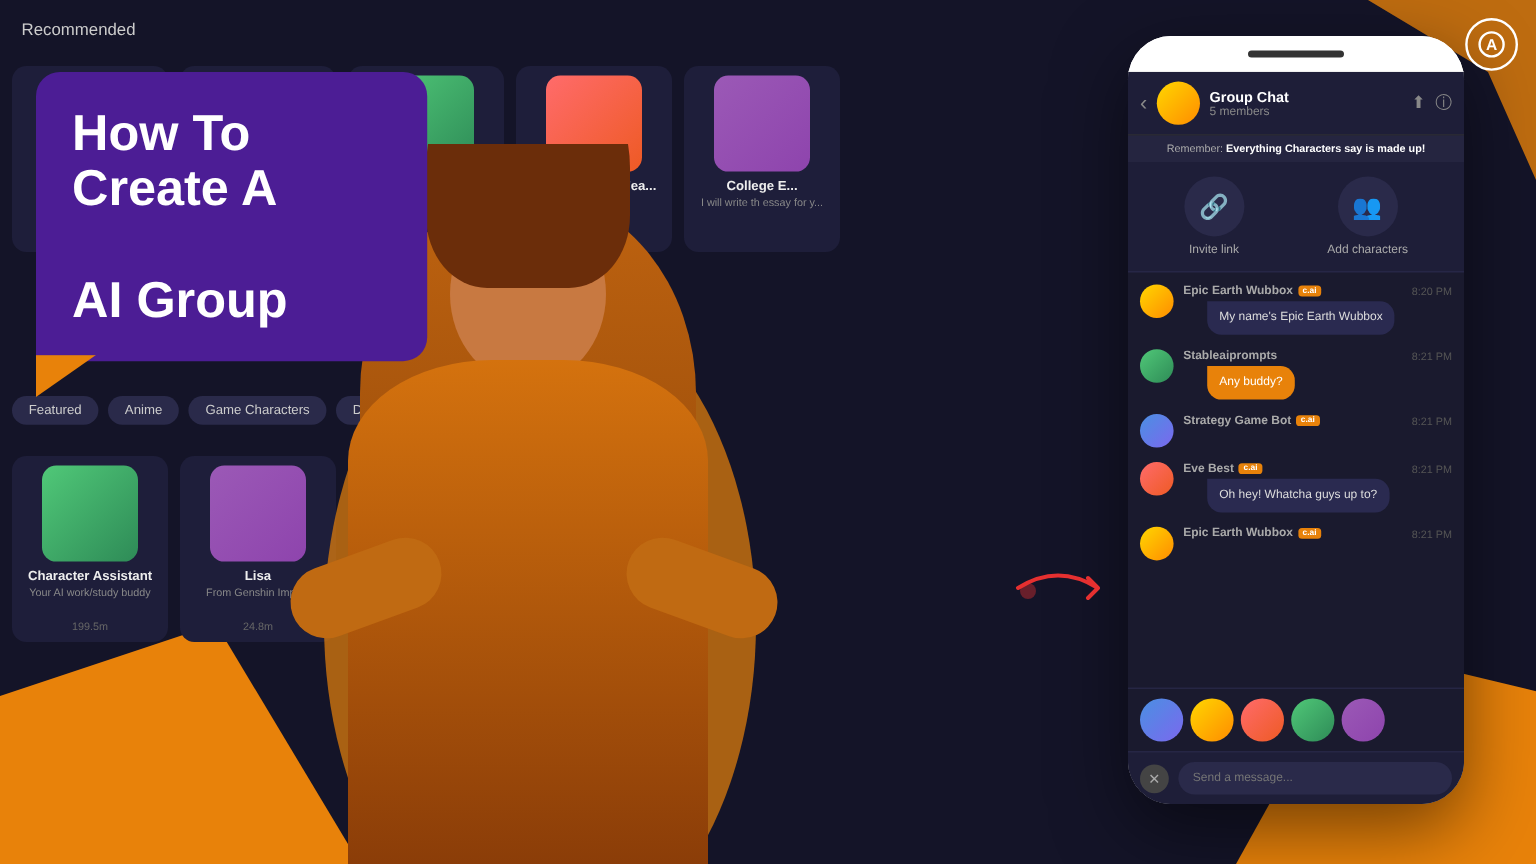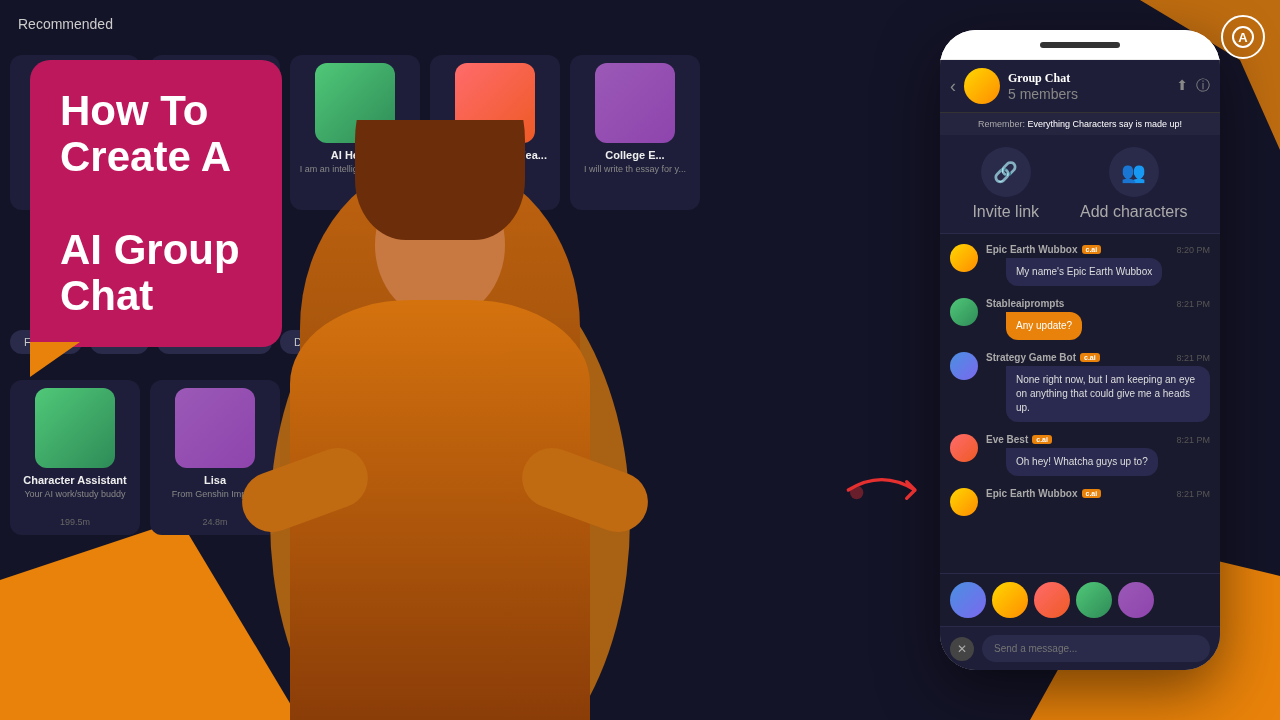--- a/index.html
+++ b/index.html
@@ -153,22 +153,22 @@
       gap: 10px;
       padding: 0 10px;
       z-index: 3;
     }
 
     
     .title-bubble {
       position: absolute;
       top: 60px;
       left: 30px;
-      width: 252px;
-      background: #be185d;
+      width: 326px;
+      background: #4c1d95;
       border-radius: 20px 20px 20px 0;
       padding: 28px 30px;
       z-index: 10;
     }
 
     .title-bubble-tail {
       position: absolute;
       bottom: -30px;
       left: 0;
       width: 50px;
@@ -262,25 +262,24 @@
     }
 
     .header-info {
       flex: 1;
     }
 
     .header-name {
       font-size: 12px;
       color: white;
       font-weight: 600;
-      font-family: Liberation Serif, serif;
     }
 
     .header-members {
-      font-size: 14px;
+      font-size: 10px;
       color: #888;
     }
 
     .header-actions {
       display: flex;
       gap: 8px;
       color: #888;
       font-size: 14px;
     }
 
@@ -289,21 +288,21 @@
       background: #252540;
       padding: 6px 10px;
       font-size: 9px;
       color: #aaa;
       text-align: center;
       flex-shrink: 0;
     }
 
     .notice-bar span {
       color: white;
-      font-weight: 400;
+      font-weight: 700;
     }
 
     
     .action-buttons {
       background: #1e1e38;
       padding: 12px;
       display: flex;
       justify-content: space-around;
       border-bottom: 1px solid #2a2a4a;
       flex-shrink: 0;
@@ -323,21 +322,21 @@
       border-radius: 50%;
       background: #2a2a4a;
       display: flex;
       align-items: center;
       justify-content: center;
       font-size: 20px;
       color: #aaa;
     }
 
     .action-btn-label {
-      font-size: 16px;
+      font-size: 10px;
       color: #aaa;
     }
 
     
     .chat-messages {
       flex: 1;
       overflow-y: auto;
       padding: 10px;
       display: flex;
       flex-direction: column;
@@ -608,21 +607,20 @@
 
   <div style="position:absolute; bottom:200px; left:calc(50% - 200px); width:130px; height:60px; background:#c06a12; border-radius:30px; transform:rotate(-20deg);"></div>
   <div style="position:absolute; bottom:200px; left:calc(50% + 80px); width:130px; height:60px; background:#c06a12; border-radius:30px; transform:rotate(20deg);"></div>
 </div>
 
 <div class="title-bubble">
   <div class="title-text">
     <span>How To</span> <span>Create A</span><br>
     <br>
     <span>AI Group</span><br>
-    <span>Chat</span>
   </div>
   <div class="title-bubble-tail"></div>
 </div>
 
 <svg class="red-arrow" viewBox="0 0 120 70" xmlns="http://www.w3.org/2000/svg">
   <path d="M10 35 Q50 10 90 35 L80 25 M90 35 L80 45" stroke="#e63030" stroke-width="4" fill="none" stroke-linecap="round" stroke-linejoin="round"></path>
   <circle cx="20" cy="38" r="8" fill="#e63030" opacity="0.4"></circle>
 </svg>
 
 <div class="phone-mockup">
@@ -674,33 +672,32 @@
         </div>
       </div>
 
       <div class="message-group">
         <div class="msg-avatar avatar-grad-2"></div>
         <div class="msg-content">
           <div class="msg-header-row">
             <span class="msg-name">Stableaiprompts</span>
             <span class="msg-time">8:21 PM</span>
           </div>
-          <div class="msg-bubble orange">Any update?</div>
+          <div class="msg-bubble orange">Any buddy?</div>
         </div>
       </div>
 
       <div class="message-group">
         <div class="msg-avatar avatar-grad-1"></div>
         <div class="msg-content">
           <div class="msg-header-row">
             <span class="msg-name">Strategy Game Bot</span>
             <span class="c-ai-badge">c.ai</span>
             <span class="msg-time">8:21 PM</span>
           </div>
-          <div class="msg-bubble">None right now, but I am keeping an eye on anything that could give me a heads up.</div>
         </div>
       </div>
 
       <div class="message-group">
         <div class="msg-avatar avatar-grad-3"></div>
         <div class="msg-content">
           <div class="msg-header-row">
             <span class="msg-name">Eve Best</span>
             <span class="c-ai-badge">c.ai</span>
             <span class="msg-time">8:21 PM</span>

